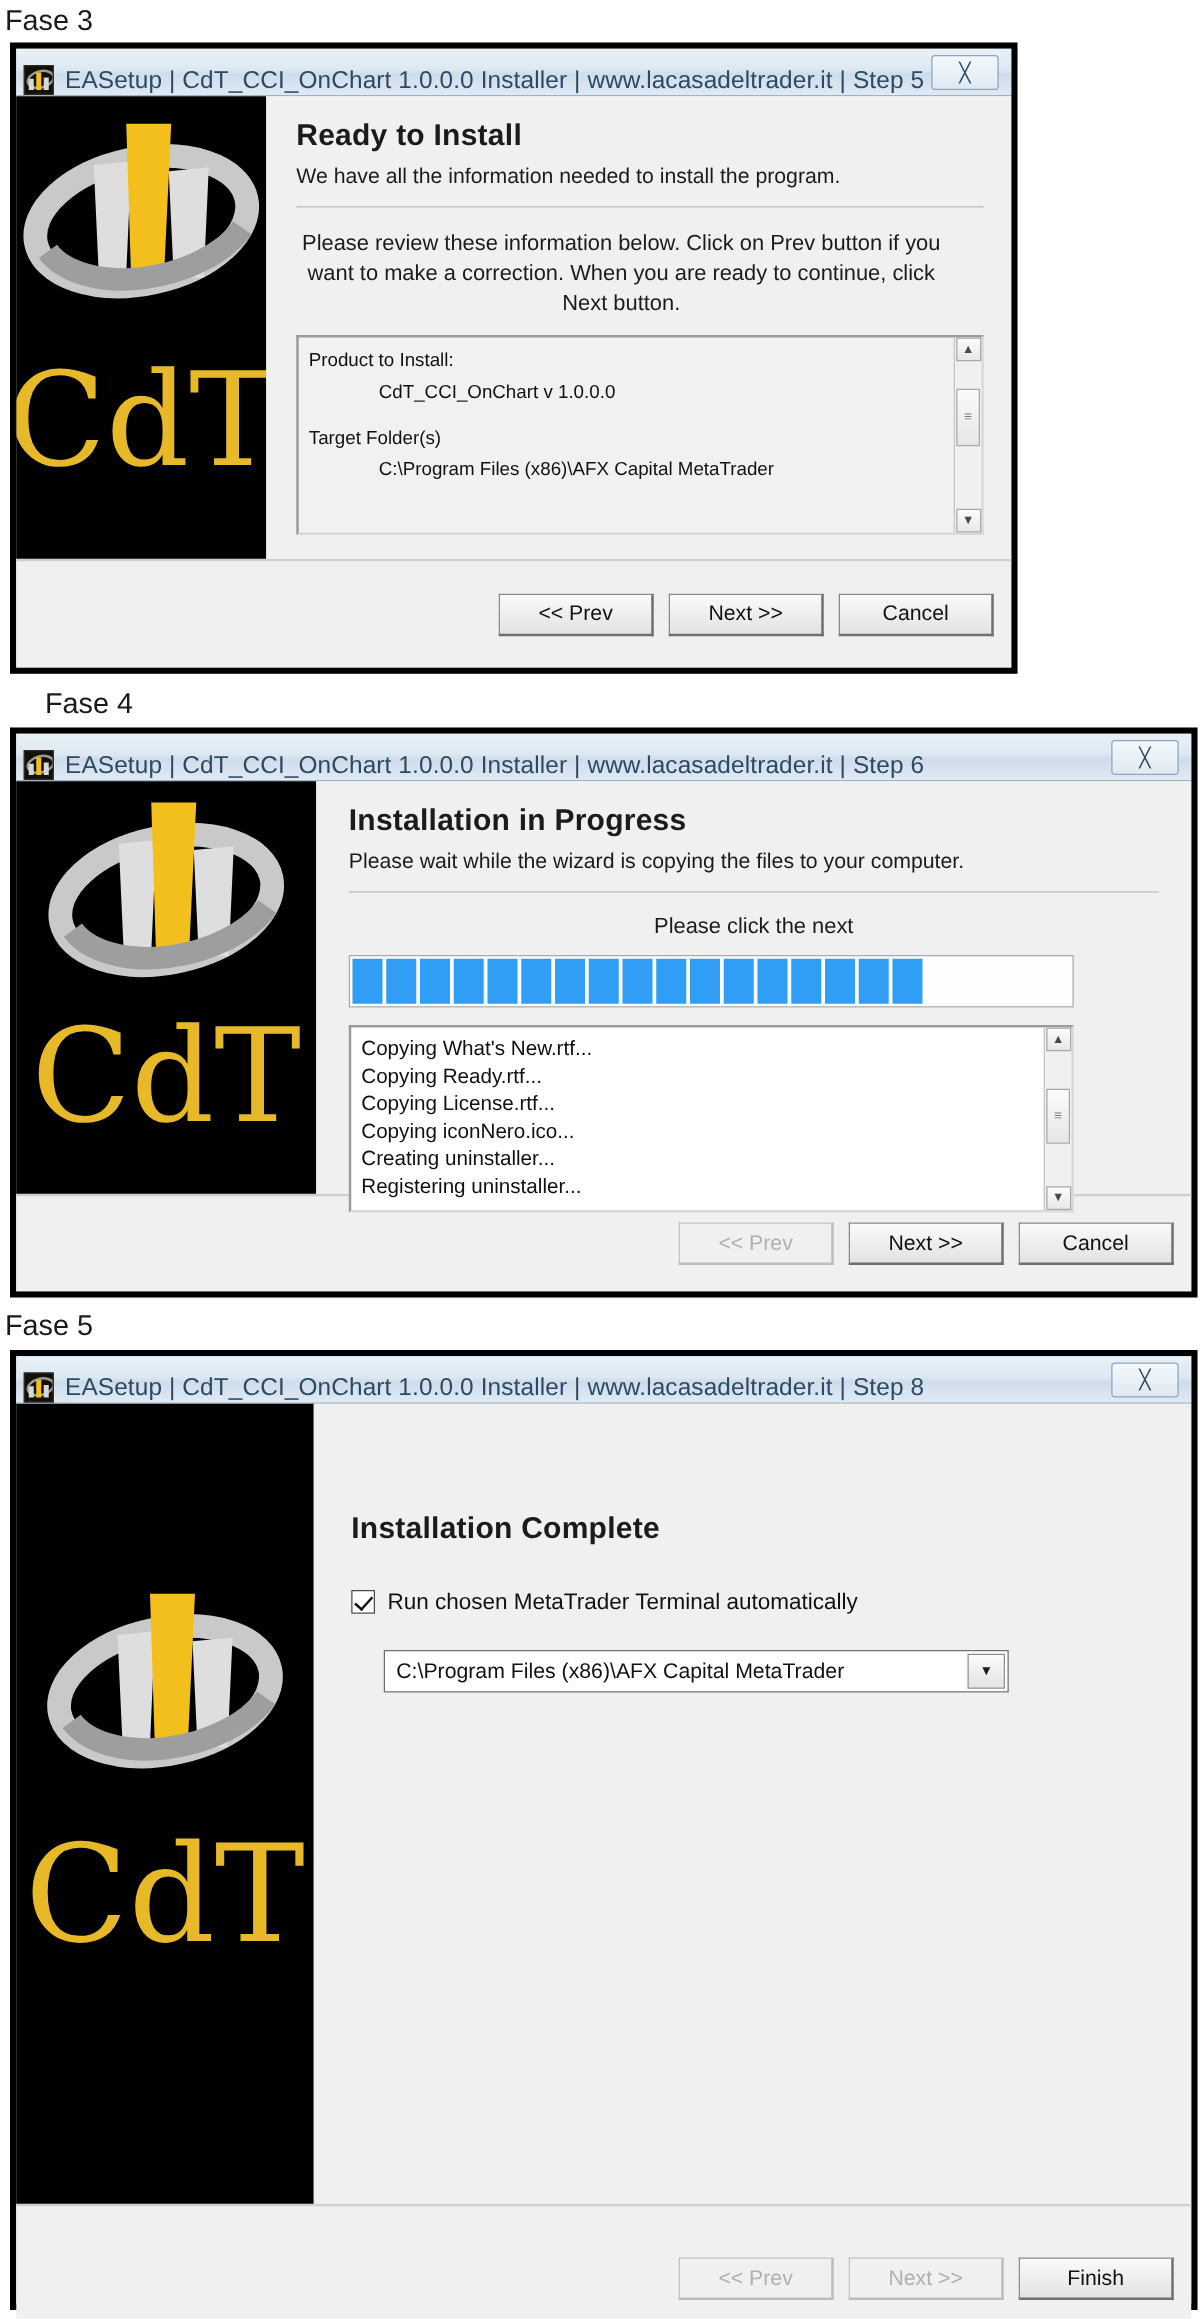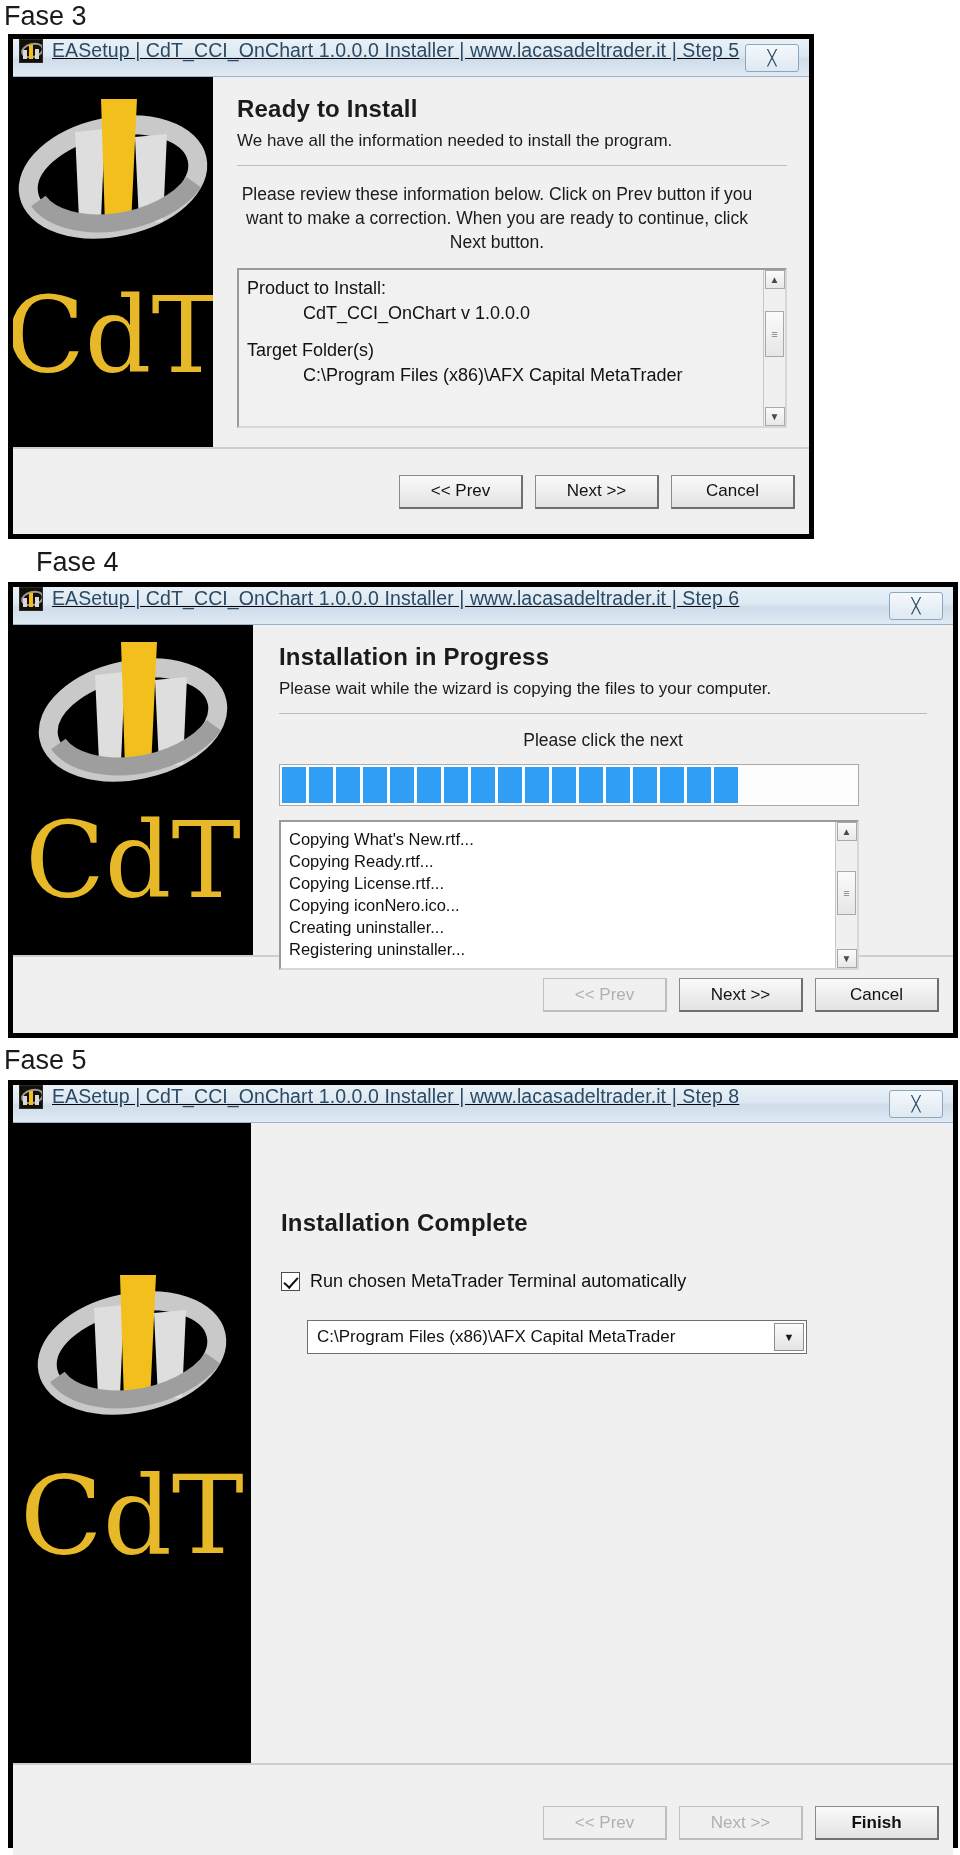--- a/index.html
+++ b/index.html
@@ -7,46 +7,45 @@
     width:960px;height:1855px;
     background:#ffffff;
     font-family:"Liberation Sans", sans-serif;
     color:#000;
     overflow:hidden;
   }
   .page{position:relative;width:960px;height:1855px;}
 
   
   .caption{
-    font-size:27px;
+    font-size:23px;
     line-height:28px;
     color:#1a1a1a;
     padding-left:4px;
     font-family:"Liberation Sans", sans-serif;
   }
 
   
   .window{
     border:5px solid #000;
     background:#f0f0f0;
     box-sizing:border-box;
     position:relative;
   }
 
   
   .titlebar{
     height:38px;
     background:linear-gradient(to bottom,#e9f1f7 0%,#dce8f2 45%,#cfdcea 55%,#dfeaf4 100%);
     border-bottom:1px solid #9cb2c6;
     display:flex;
-    align-items:flex-start;
+    align-items:flex-end;
     padding:0 8px 0 6px;
     box-sizing:border-box;
     position:relative;
-    text-decoration:underline;
   }
   .tb-icon{
     width:22px;height:22px;
     background:#151006;
     border:1px solid #2b2b2b;
     margin-right:9px;
     position:relative;
     flex:0 0 auto;
     overflow:hidden;
   }
@@ -153,21 +152,21 @@
     border:2px solid #9b9b9b;
     border-right-color:#d7d7d7;border-bottom-color:#d7d7d7;
     display:flex;
     box-sizing:border-box;
     position:relative;
   }
   .listbox.white{background:#ffffff;}
   .lb-text{
     flex:1 1 auto;
     padding:6px 8px;
-    font-size:18px;
+    font-size:15px;
     line-height:25px;
     color:#111;
     overflow:hidden;
     font-family:"Liberation Sans", sans-serif;
     white-space:nowrap;
   }
   .lb-indent{padding-left:56px;}
   .lb-blank{height:12px;}
   .scrollbar{
     flex:0 0 22px;
@@ -451,17 +450,17 @@
         <div class="combo" style="margin-top:28px;margin-left:26px;width:500px;">
           <span class="cval">C:\Program Files (x86)\AFX Capital MetaTrader</span>
           <span class="carrow">▼</span>
         </div>
       </div>
     </div>
 
     <div class="footer" style="height:118px;">
       <div class="btn disabled" style="min-width:124px;">&lt;&lt; Prev</div>
       <div class="btn disabled" style="min-width:124px;">Next &gt;&gt;</div>
-      <div class="btn" style="min-width:124px;font-weight:bold;">Finish</div>
+      <div class="btn" style="min-width:124px;">Finish</div>
     </div>
   </div>
 
 </div>
 
 </body></html>

